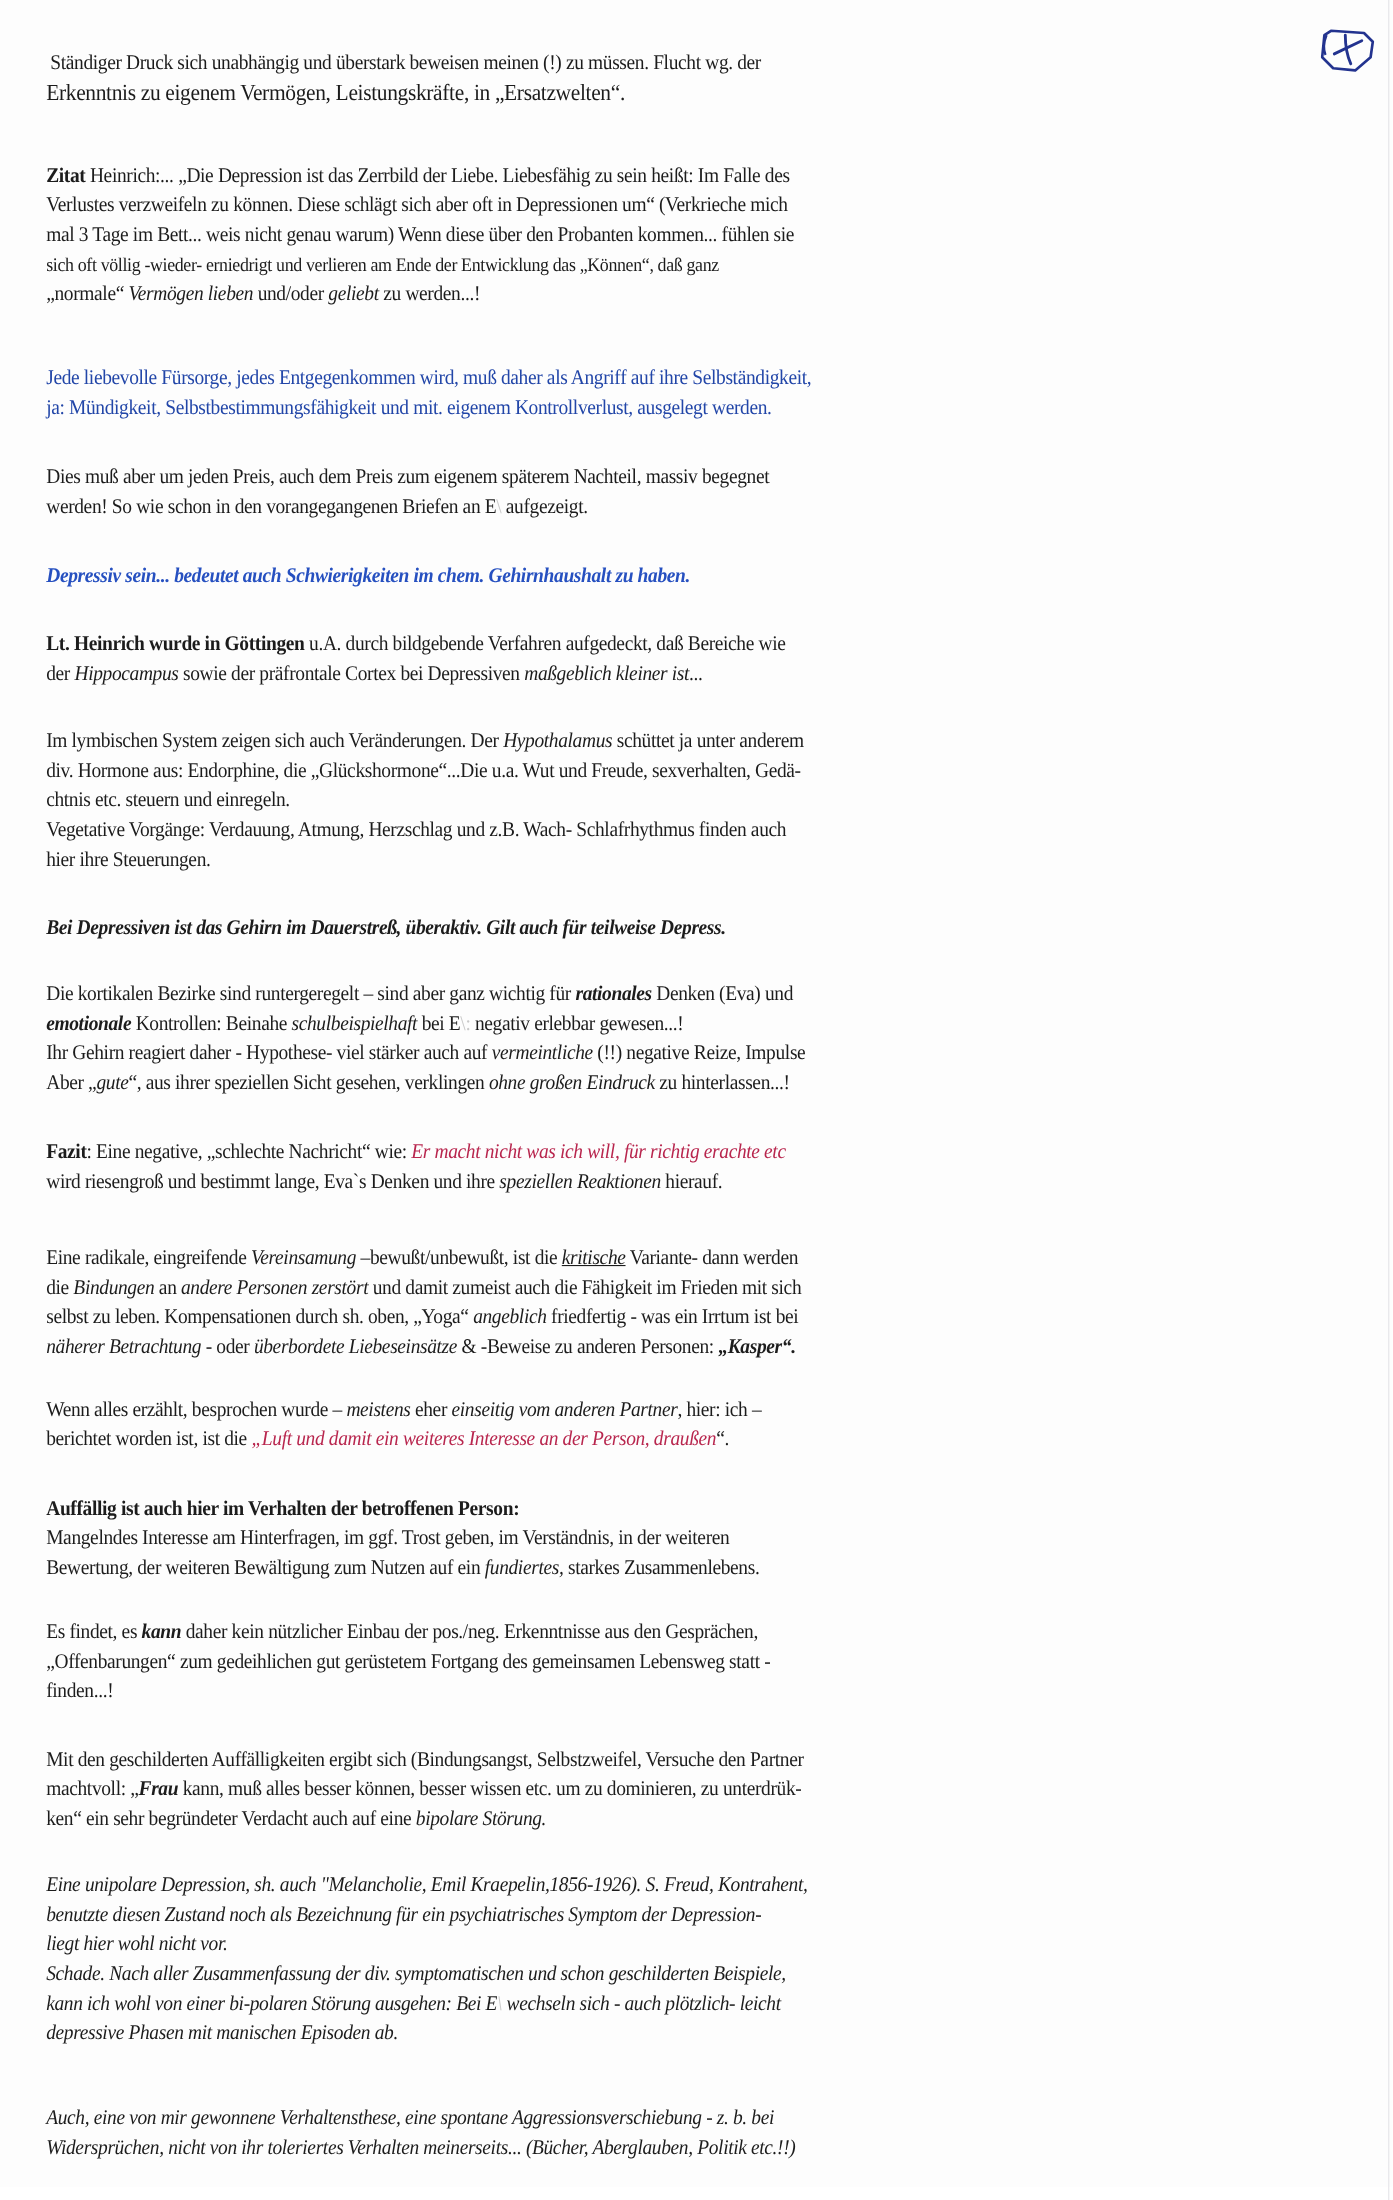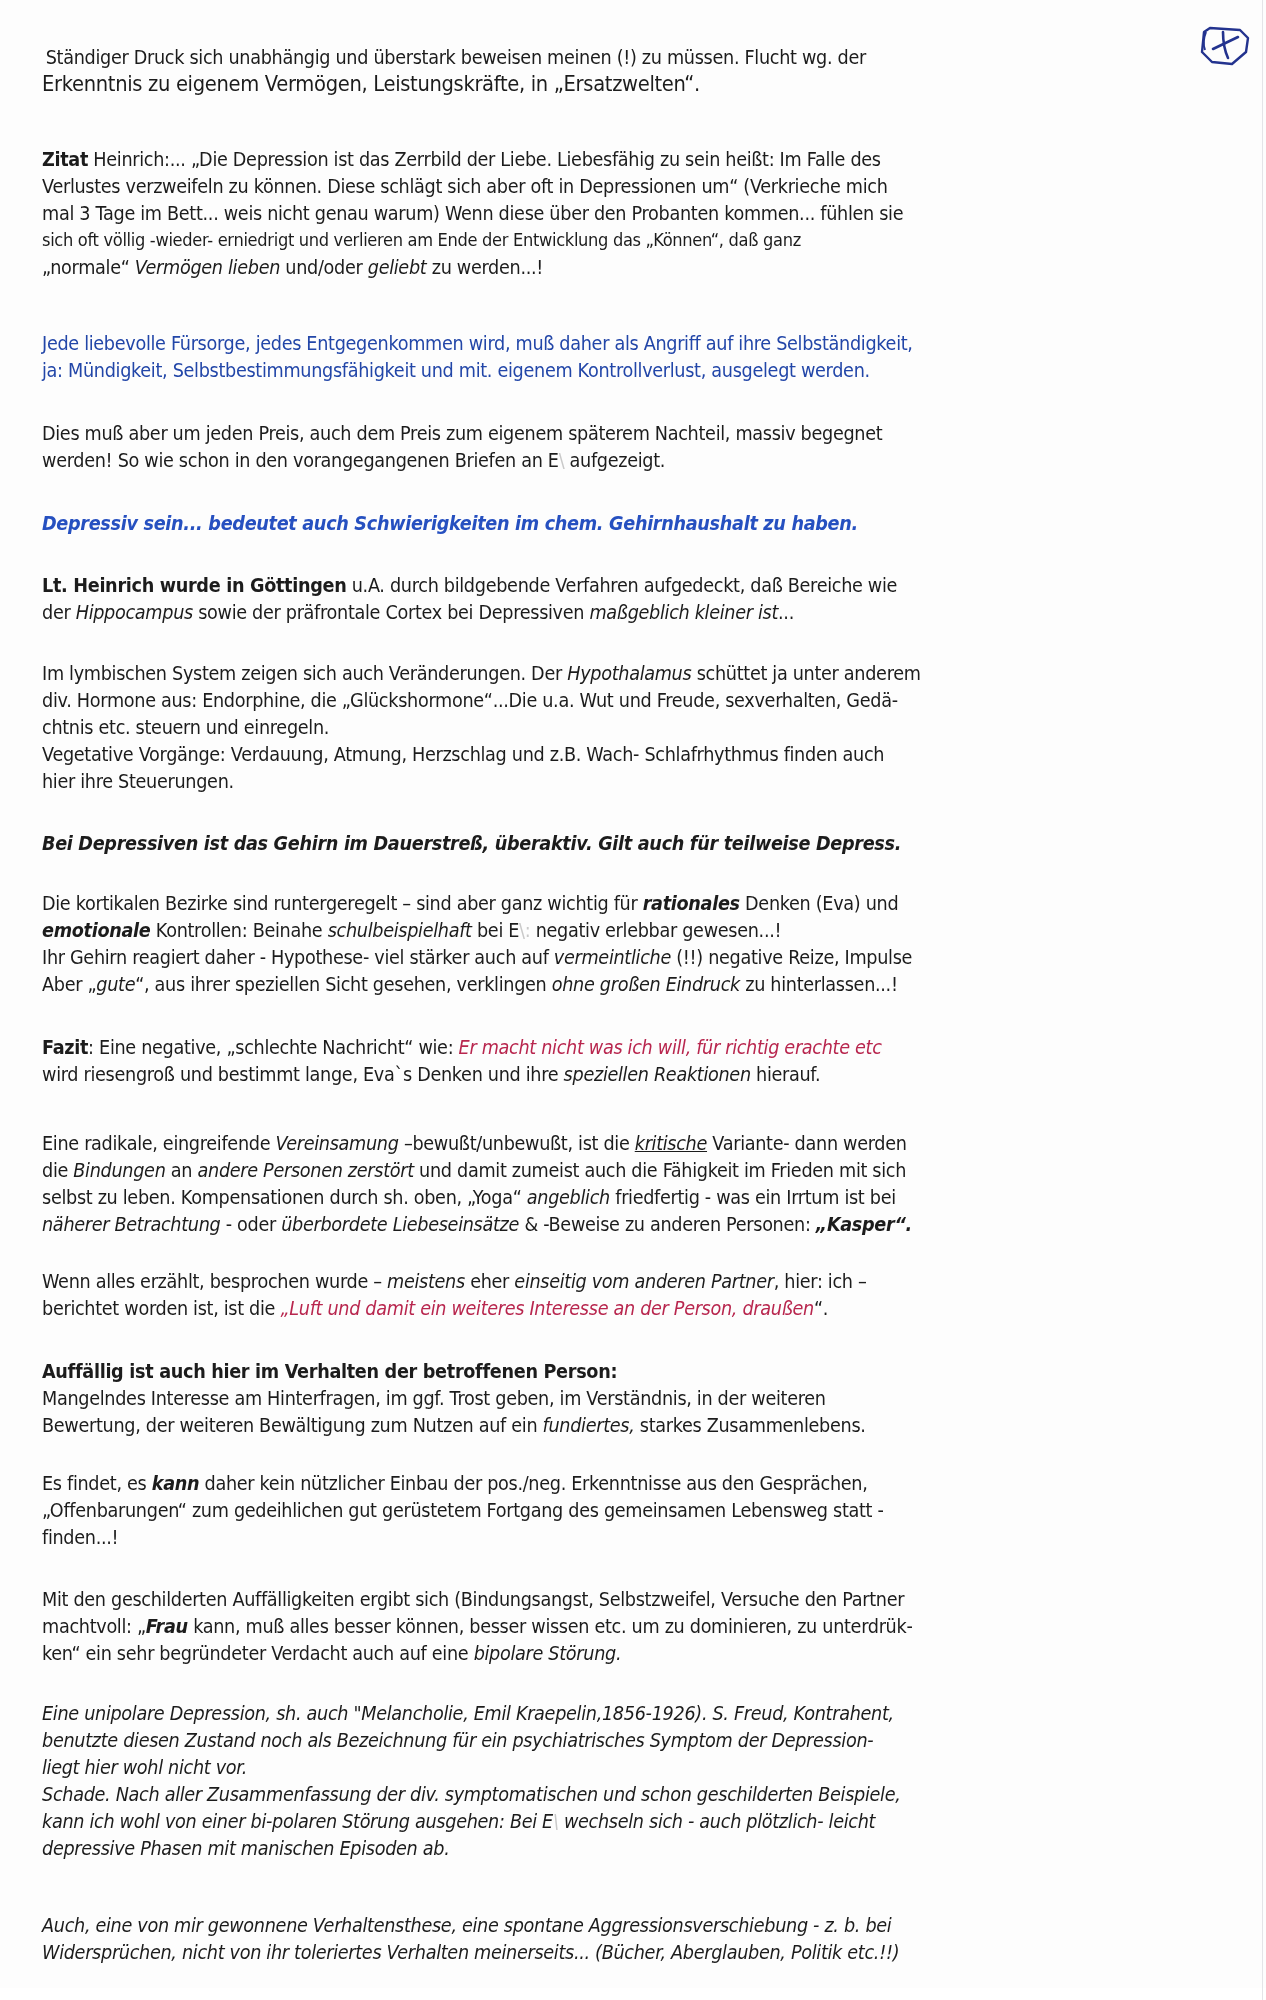--- a/index.html
+++ b/index.html
@@ -3,20 +3,21 @@
 <meta charset="utf-8">
 <style>
   html, body { margin: 0; padding: 0; background: #ffffff; }
   body {
     width: 1266px; height: 2000px; position: relative; overflow: hidden;
     font-family: "DejaVu Sans", sans-serif; color: #1c1c1c;
   }
   .page {
     position: absolute; left: 0; top: 0; width: 1266px; height: 1988px;
     background: #fdfdfd;
+    font-family: Liberation Serif, serif;
   }
   .edge {
     position: absolute; right: 3px; top: 0; width: 1px; height: 2000px;
     background: #e4e4e8;
   }
   .mark {
     position: absolute; left: 1196px; top: 22px; width: 58px; height: 46px;
   }
   .text {
     position: absolute; left: 42px; width: 1080px;

